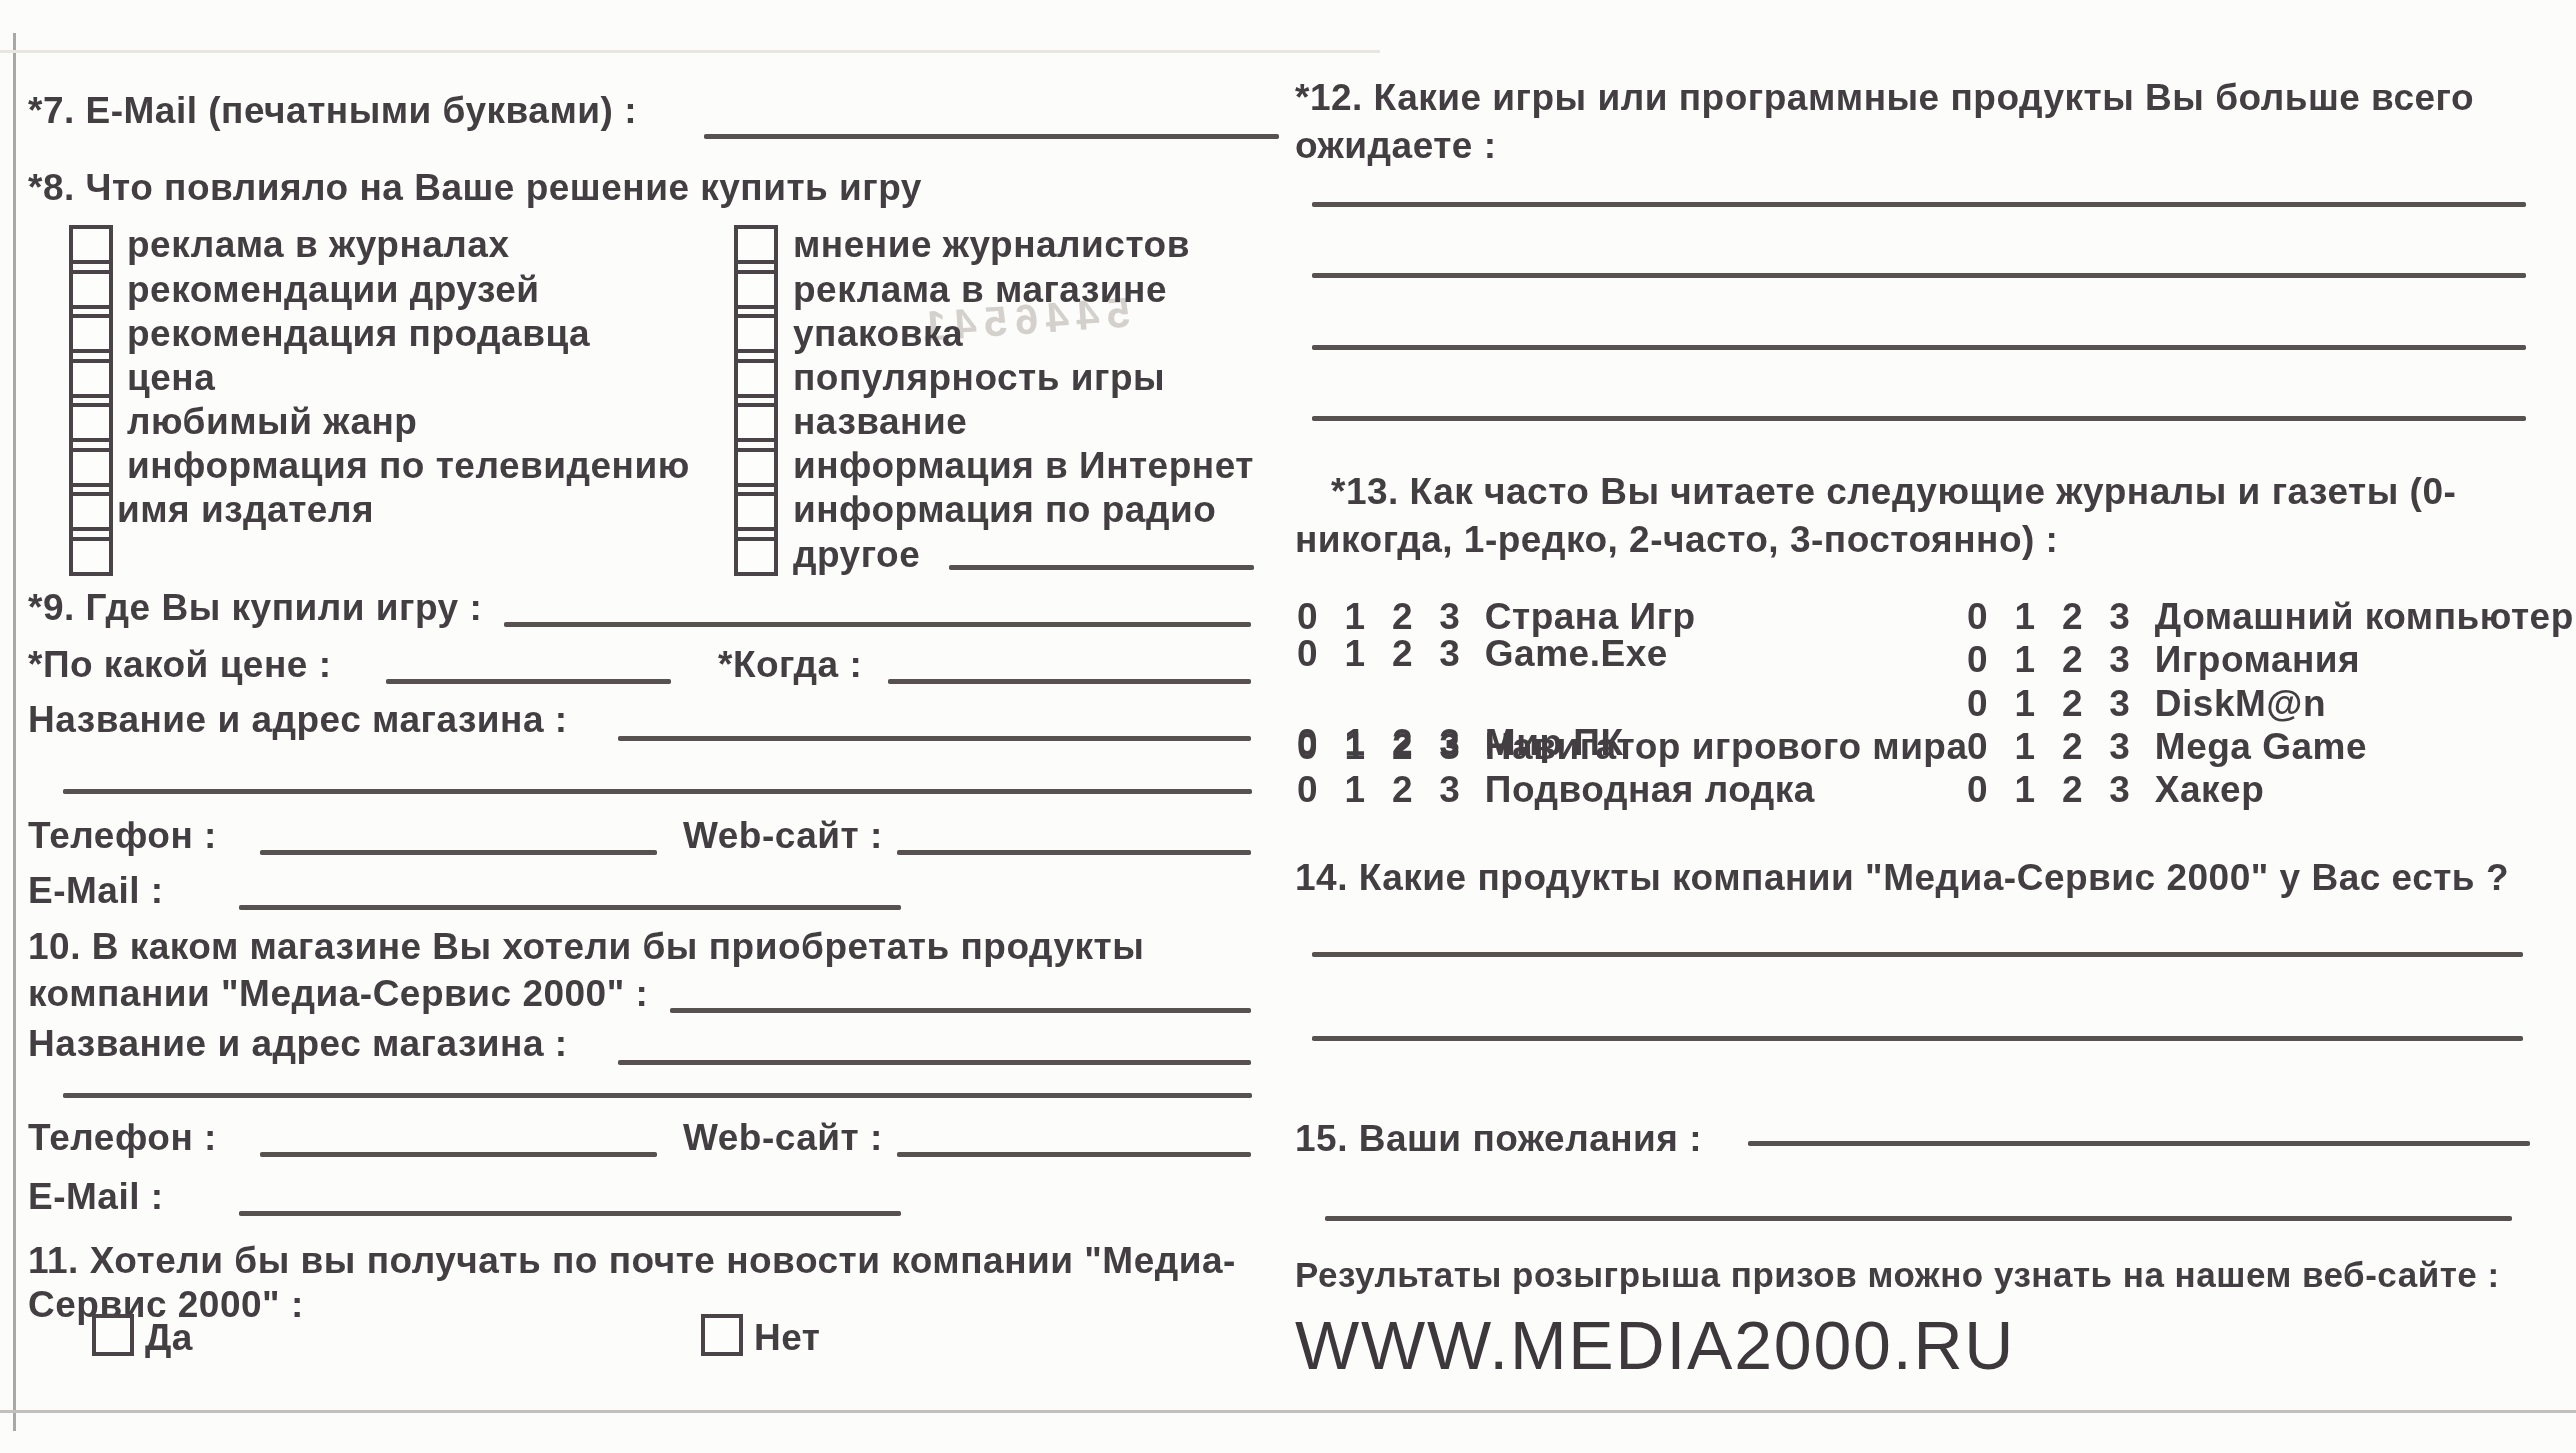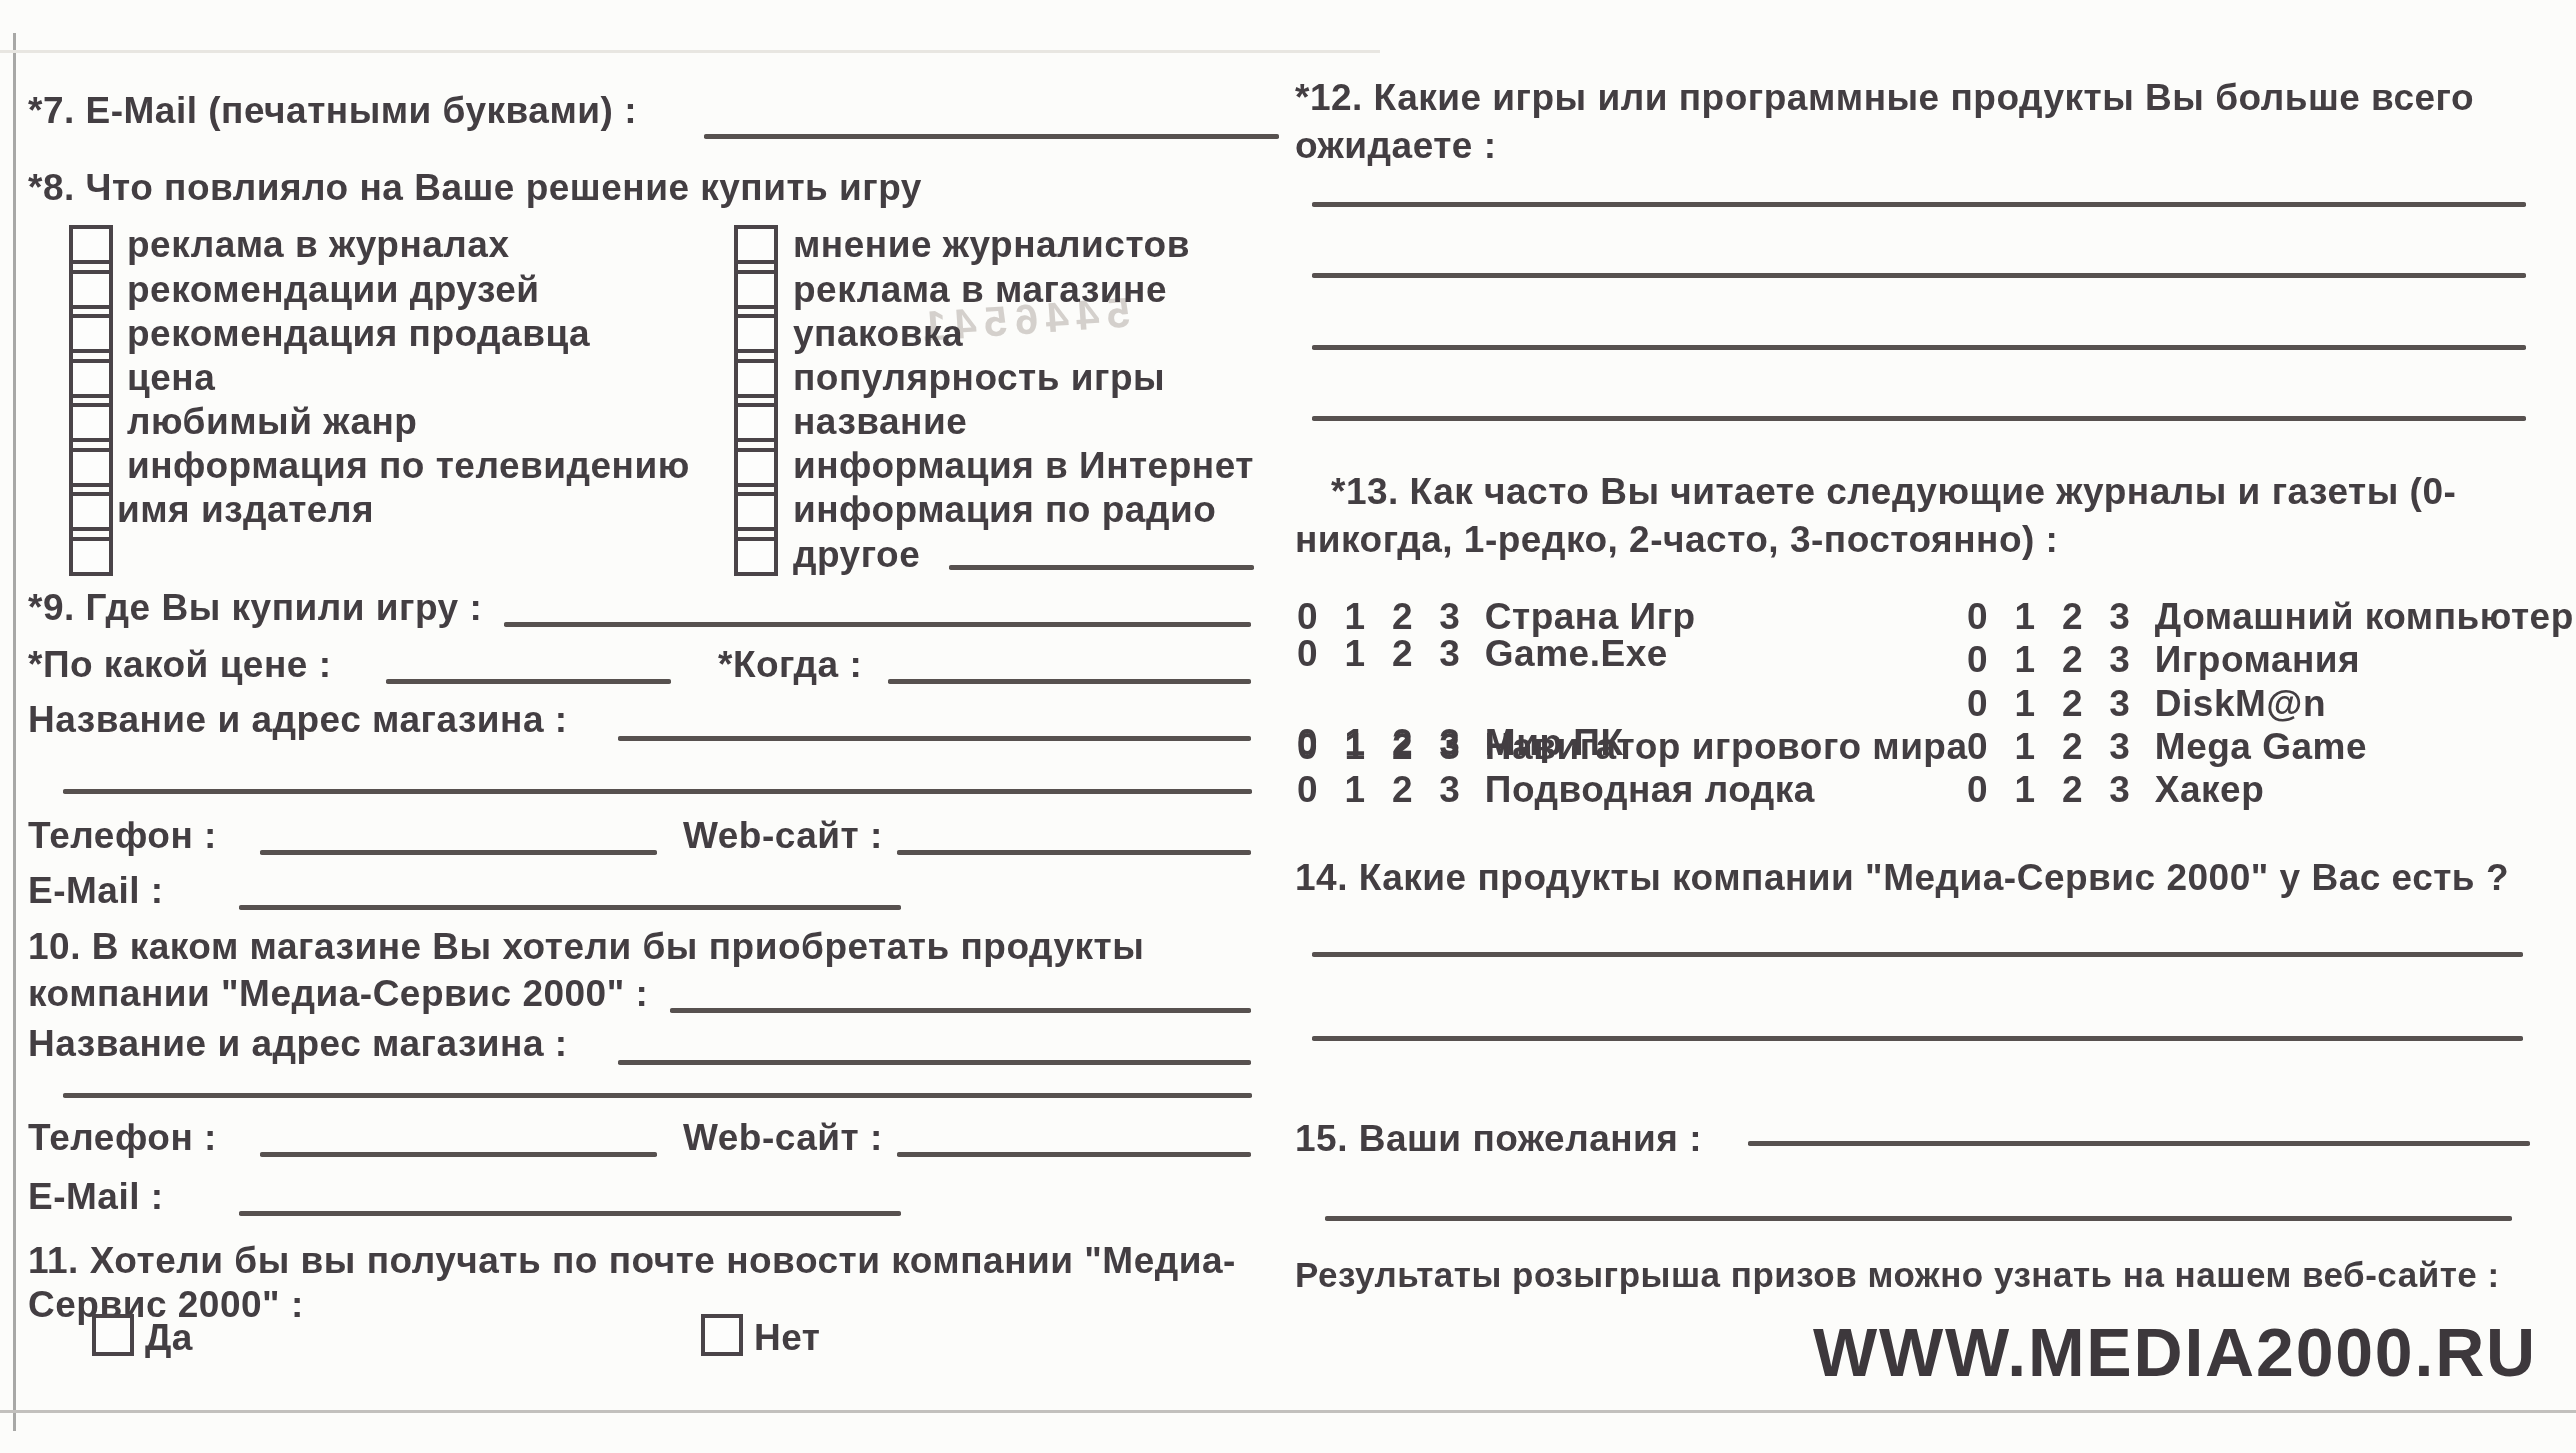--- a/index.html
+++ b/index.html
@@ -4,21 +4,21 @@
 <style>
   html,body { margin:0; padding:0; background:#e9e9e7; }
   .page {
     position:relative; width:2576px; height:1454px;
     background:#fcfcfa; overflow:hidden;
     font-family:"Liberation Sans", sans-serif;
     color:#433e42;
   }
   .lbl  { position:absolute; font-weight:700; font-size:37px; line-height:42px; white-space:nowrap; letter-spacing:0.5px; }
   .lbl38{ position:absolute; font-weight:700; font-size:35px; line-height:40px; white-space:nowrap; letter-spacing:0.5px; }
-  .site { position:absolute; font-weight:700; font-size:68px; letter-spacing:1.8px; text-align:right; white-space:nowrap; color:#3d383c;margin-top:7px; }
+  .site { position:absolute; font-weight:400; font-size:68px; letter-spacing:1.8px; text-align:left; white-space:nowrap; color:#3d383c; }
   .line { position:absolute; height:4.6px; background:#57514f; border-radius:1.8px; }
   .strip{ position:absolute; width:44px; border-left:4.6px solid #4a4448; border-right:4.6px solid #4a4448; box-sizing:border-box; }
   .cell { height:39px; margin-bottom:5.5px; border-top:4.6px solid #4a4448; border-bottom:4.6px solid #4a4448; box-sizing:border-box; background:#fdfdfc; }
   .cell:last-child { margin-bottom:0; }
   .cbrow{ position:absolute; height:39px; display:flex; align-items:center; font-weight:700; font-size:37px; white-space:nowrap; letter-spacing:0.5px; }
   .box  { position:absolute; width:42px; height:42px; border:4.6px solid #4a4448; box-sizing:border-box; background:#fdfdfc; }
   .magrow { position:absolute; font-weight:700; font-size:37px; white-space:nowrap; letter-spacing:0.5px; }
   .magnum { letter-spacing:8.3px; margin-right:16.6px; }
   .stamp{ position:absolute; font-weight:700; font-size:42px; letter-spacing:7.4px; color:#a59d96; opacity:0.45;
           transform:scaleX(-1) rotate(4deg); }

